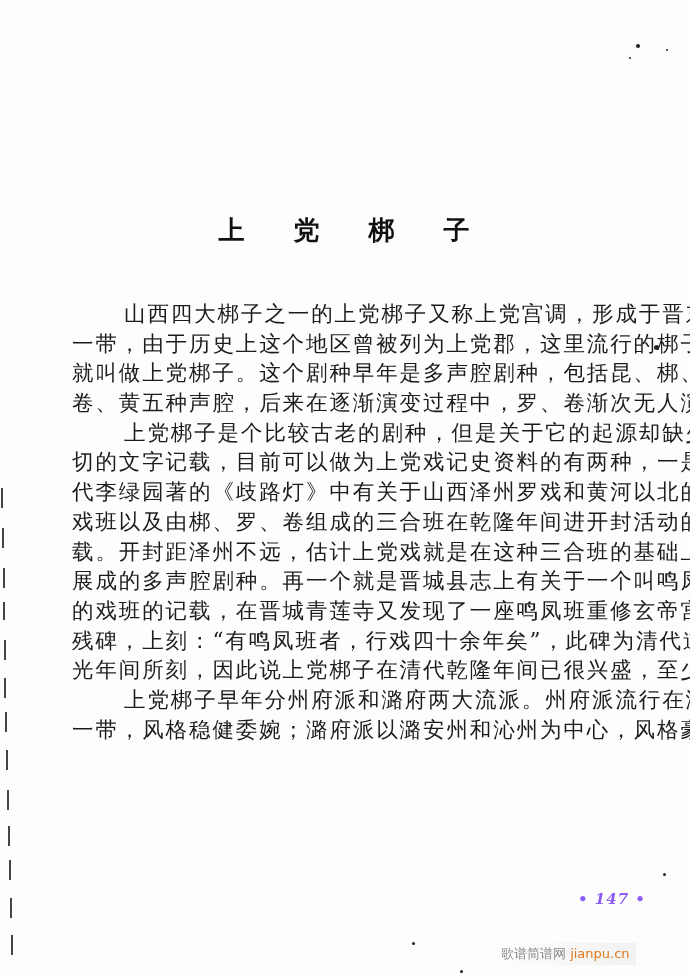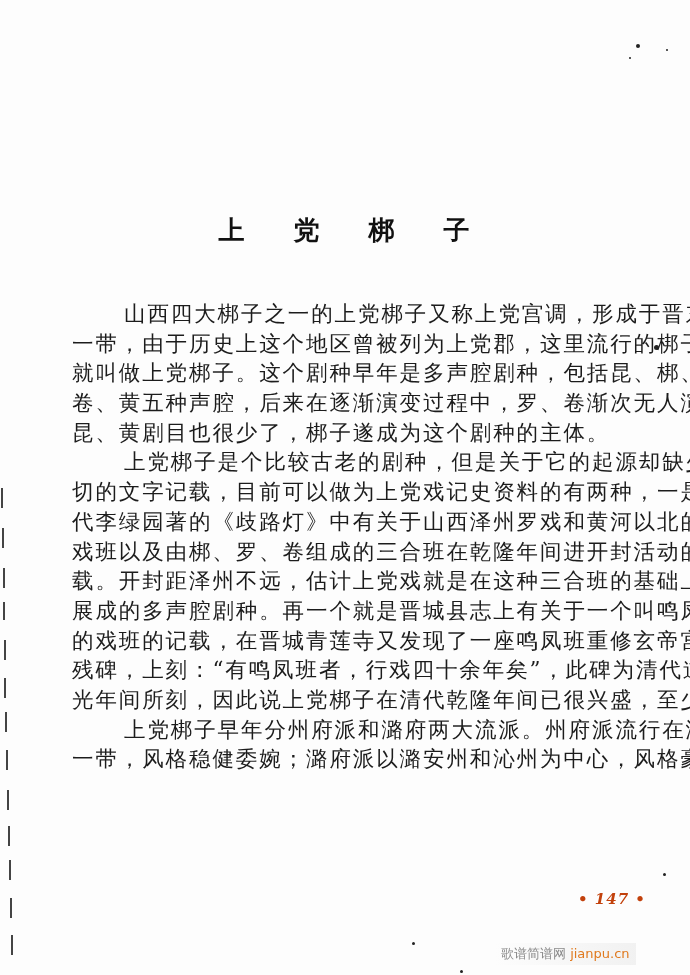--- a/index.html
+++ b/index.html
@@ -50,21 +50,21 @@
     }
     .line.indent { padding-left: 52px; }
     .page-number {
       position: absolute;
       top: 890px;
       left: 578px;
       font-family: "DejaVu Serif", "Liberation Serif", serif;
       font-style: italic;
       font-weight: bold;
       font-size: 15px;
-      color: #c2410c;
+      color: #8b5cf6;
       letter-spacing: 1px;
     }
     .watermark {
       position: absolute;
       top: 943px;
       left: 495px;
       font-family: "DejaVu Sans", "Liberation Sans", sans-serif;
       font-size: 13px;
       color: #8a8a8a;
       padding: 2px 6px;
@@ -109,21 +109,20 @@
   <div class="margin-mark" style="left:10px;top:898px;height:20px;"></div>
   <div class="margin-mark" style="left:11px;top:935px;height:20px;"></div>
 
   <div class="title">上 党 梆 子</div>
 
   <div class="body-text">
     <div class="line indent">山西四大梆子之一的上党梆子又称上党宫调，形成于晋东南</div>
     <div class="line">一带，由于历史上这个地区曾被列为上党郡，这里流行的梆子戏</div>
     <div class="line">就叫做上党梆子。这个剧种早年是多声腔剧种，包括昆、梆、罗、</div>
     <div class="line">卷、黄五种声腔，后来在逐渐演变过程中，罗、卷渐次无人演出</div>
-    <div class="line">昆、黄剧目也很少了，梆子遂成为这个剧种的主体。</div>
     <div class="line indent">上党梆子是个比较古老的剧种，但是关于它的起源却缺少确</div>
     <div class="line">切的文字记载，目前可以做为上党戏记史资料的有两种，一是清</div>
     <div class="line">代李绿园著的《歧路灯》中有关于山西泽州罗戏和黄河以北的卷戏</div>
     <div class="line">戏班以及由梆、罗、卷组成的三合班在乾隆年间进开封活动的记</div>
     <div class="line">载。开封距泽州不远，估计上党戏就是在这种三合班的基础上发</div>
     <div class="line">展成的多声腔剧种。再一个就是晋城县志上有关于一个叫鸣凤班</div>
     <div class="line">的戏班的记载，在晋城青莲寺又发现了一座鸣凤班重修玄帝宫的</div>
     <div class="line">残碑，上刻：“有鸣凤班者，行戏四十余年矣”，此碑为清代道</div>
     <div class="line">光年间所刻，因此说上党梆子在清代乾隆年间已很兴盛，至少已</div>
     <div class="line indent">上党梆子早年分州府派和潞府两大流派。州府派流行在泽州</div>

